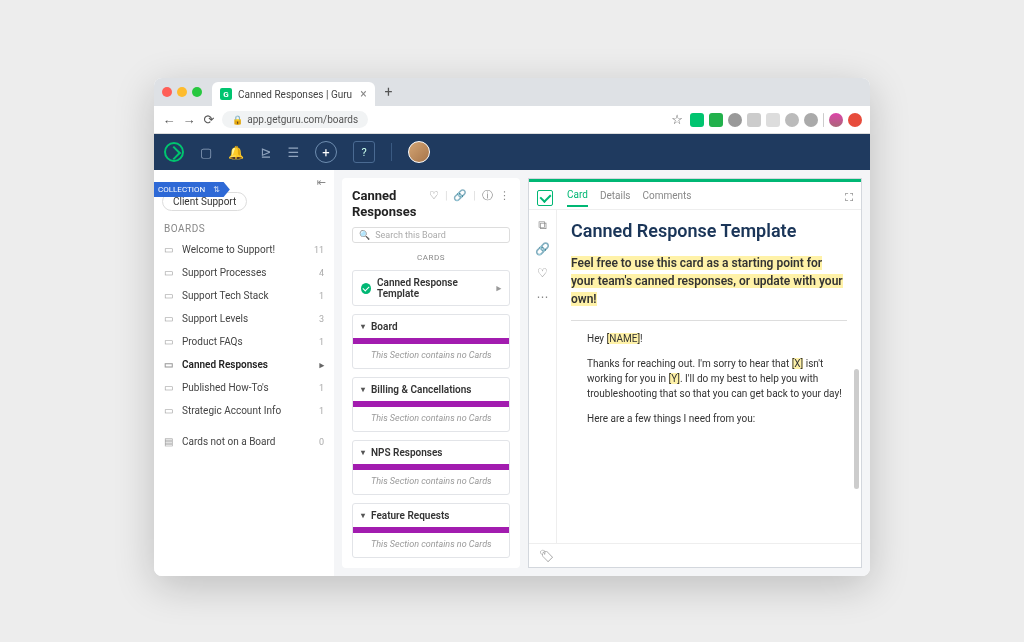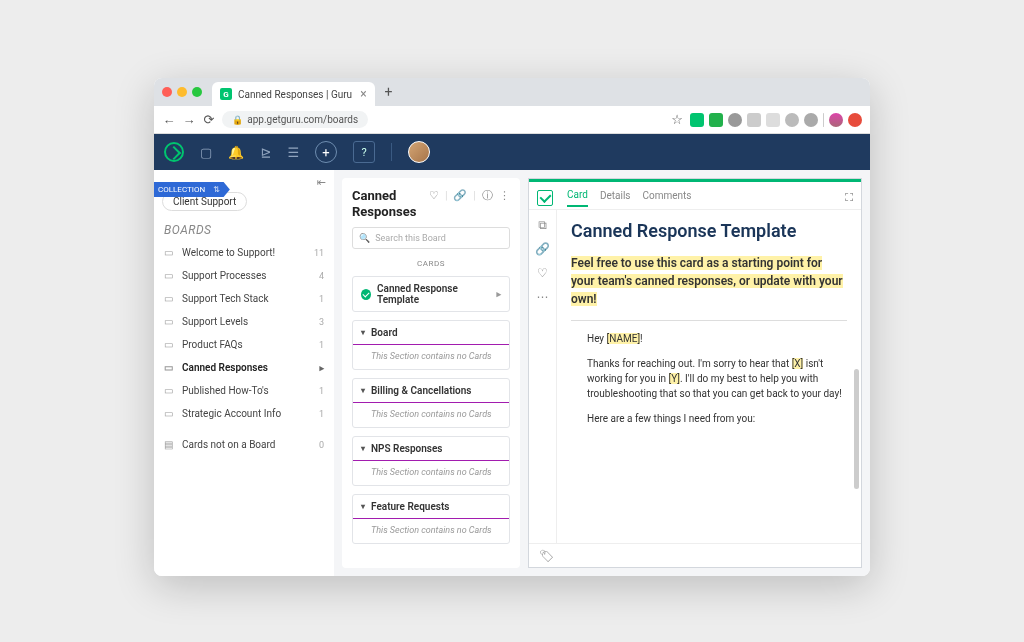--- a/index.html
+++ b/index.html
@@ -33,21 +33,21 @@
   .avatar{width:22px;height:22px;border-radius:50%;background:linear-gradient(135deg,#d4a574,#a67449);border:1px solid #fff;}
   .vdiv{width:1px;height:18px;background:#3a5a82;}
   
   .body{flex:1;display:flex;background:#f4f5f7;overflow:hidden;}
   
   .sidebar{width:180px;background:#fff;display:flex;flex-direction:column;font-size:10px;position:relative;}
   .coll-tag{position:absolute;top:12px;left:-2px;background:#2e69d6;color:#fff;font-size:8px;padding:3px 10px 3px 6px;clip-path:polygon(0 0,92% 0,100% 50%,92% 100%,0 100%);display:flex;align-items:center;gap:8px;}
   .coll-tag .sort{font-size:8px;opacity:.8;}
   .collapse{position:absolute;top:6px;right:8px;color:#888;font-size:11px;}
   .coll-chip{margin:22px 8px 0 8px;border:1px solid #ddd;border-radius:12px;padding:3px 10px;font-size:10px;color:#333;width:fit-content;}
-  .boards-label{color:#888;font-size:12px;letter-spacing:.5px;margin:12px 10px 4px;font-style:italic;}
+  .boards-label{color:#888;font-size:10px;letter-spacing:.5px;margin:12px 10px 4px;}
   .board-item{display:flex;align-items:center;padding:6px 10px;gap:6px;color:#444;cursor:pointer;}
   .board-item.active{font-weight:600;color:#222;}
   .board-item.active .chev{color:#666;}
   .bicon{color:#999;font-size:10px;width:12px;}
   .bname{flex:1;font-size:10px;}
   .bcount{color:#aaa;font-size:9px;}
   .chev{color:#aaa;font-size:9px;}
   
   .middle{width:178px;background:#fff;margin:8px 0 8px 8px;border-radius:4px;padding:10px 10px;display:flex;flex-direction:column;gap:8px;overflow-y:auto;}
   .mid-head{display:flex;align-items:flex-start;}
@@ -56,21 +56,21 @@
   .mid-actions .sep{color:#ddd;}
   .mid-search{border:1px solid #ddd;border-radius:3px;height:22px;display:flex;align-items:center;padding:0 6px;gap:5px;color:#aaa;font-size:9px;}
   .cards-label{color:#888;font-size:8px;letter-spacing:.5px;margin-top:2px;text-align:center;}
   .section{border:1px solid #e2e4e8;border-radius:3px;}
   .sec-head{display:flex;align-items:center;padding:6px 8px;gap:6px;font-size:10px;color:#333;}
   .sec-head.bold{font-weight:600;}
   .tri{font-size:8px;color:#555;}
   .check{width:11px;height:11px;border-radius:50%;background:#00b774;position:relative;}
   .check::after{content:"";position:absolute;left:3px;top:2px;width:3px;height:5px;border-right:1.5px solid #fff;border-bottom:1.5px solid #fff;transform:rotate(45deg);}
   .sec-chev{margin-left:auto;color:#999;font-size:9px;}
-  .sec-body{padding:6px 8px 8px 18px;font-size:9px;font-style:italic;color:#999;border-top:1px solid #a21caf;}
+  .sec-body{padding:6px 8px 8px 18px;font-size:9px;font-style:italic;color:#999;border-top:6px solid #a21caf;}
   
   .right{flex:1;margin:8px;border:1px solid #d3d7dd;border-radius:0;background:#fff;display:flex;flex-direction:column;position:relative;overflow:hidden;}
   .right::before{content:"";position:absolute;top:0;left:0;right:0;height:3px;background:#00b774;}
   .card-tabs{display:flex;align-items:center;padding:4px 8px 0 8px;gap:12px;font-size:10px;color:#888;border-bottom:1px solid #eee;height:28px;margin-top:3px;}
   .vcheck{width:16px;height:16px;border:1px solid #00b774;border-radius:2px;display:flex;align-items:center;justify-content:center;margin-right:2px;}
   .vcheck::after{content:"";width:5px;height:8px;border-right:2px solid #00b774;border-bottom:2px solid #00b774;transform:rotate(45deg);margin-top:-2px;}
   .ctab{padding-bottom:5px;cursor:pointer;}
   .ctab.active{color:#00b774;border-bottom:2px solid #00b774;}
   .expand{margin-left:auto;color:#666;font-size:11px;}
   .card-body{flex:1;display:flex;overflow:hidden;}

